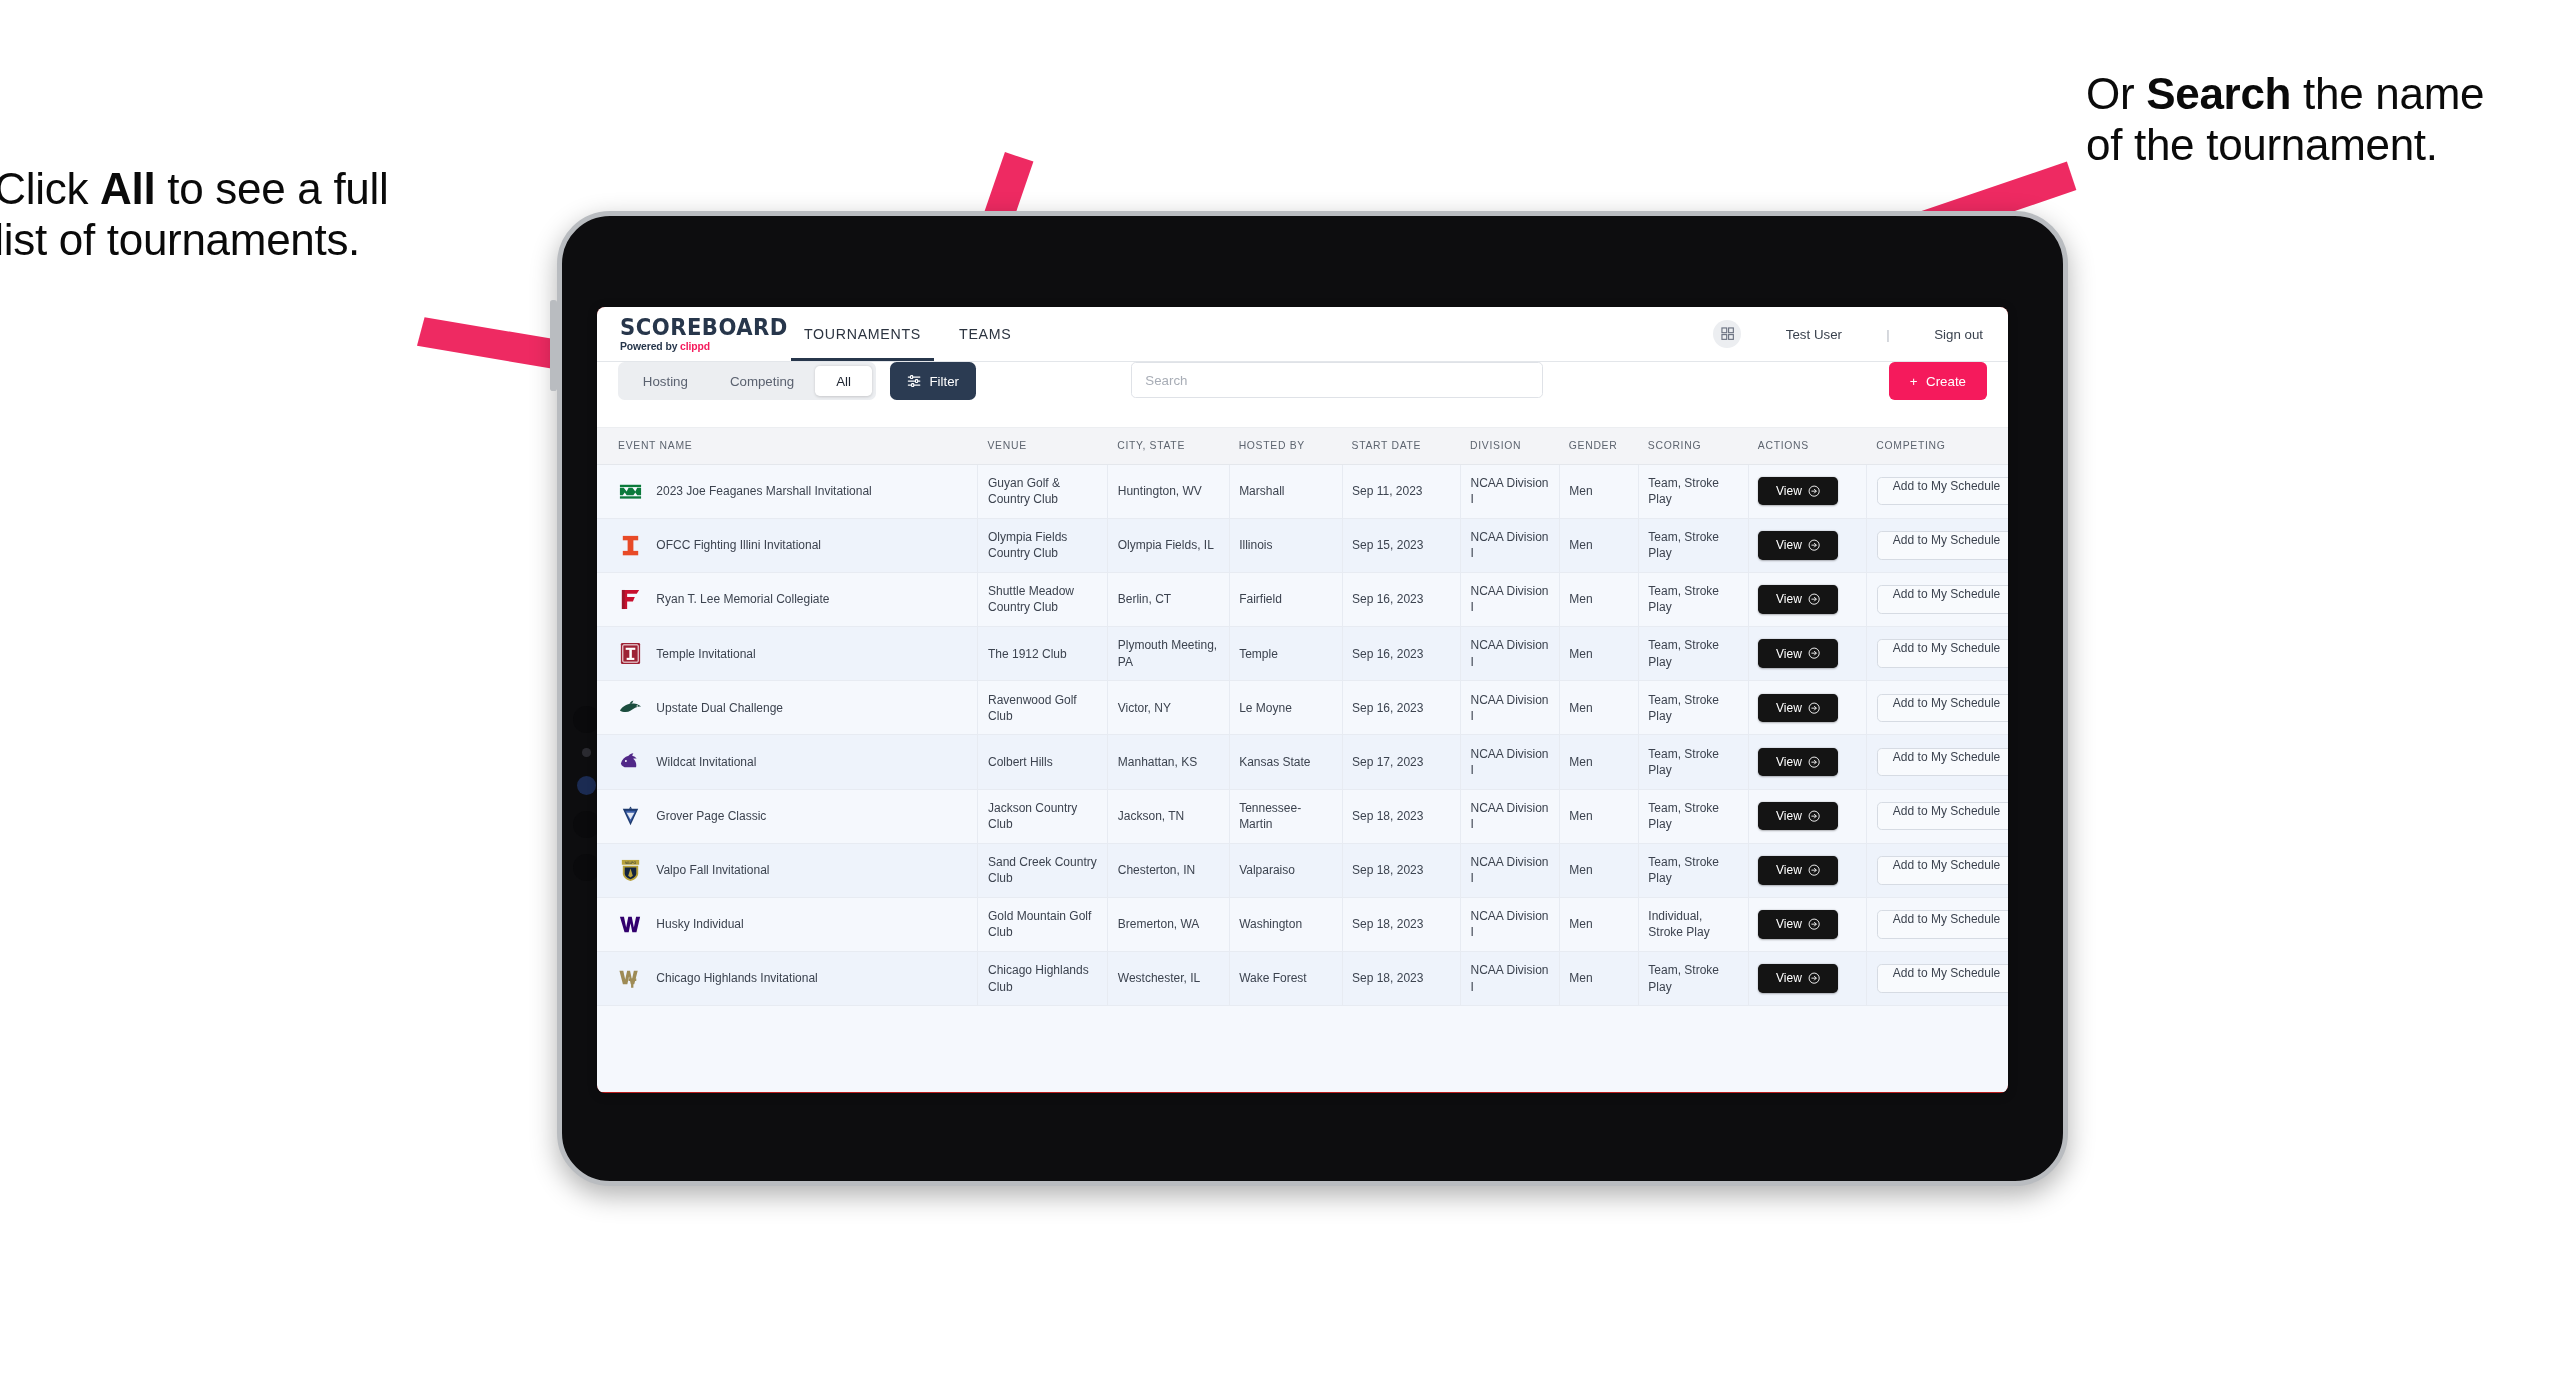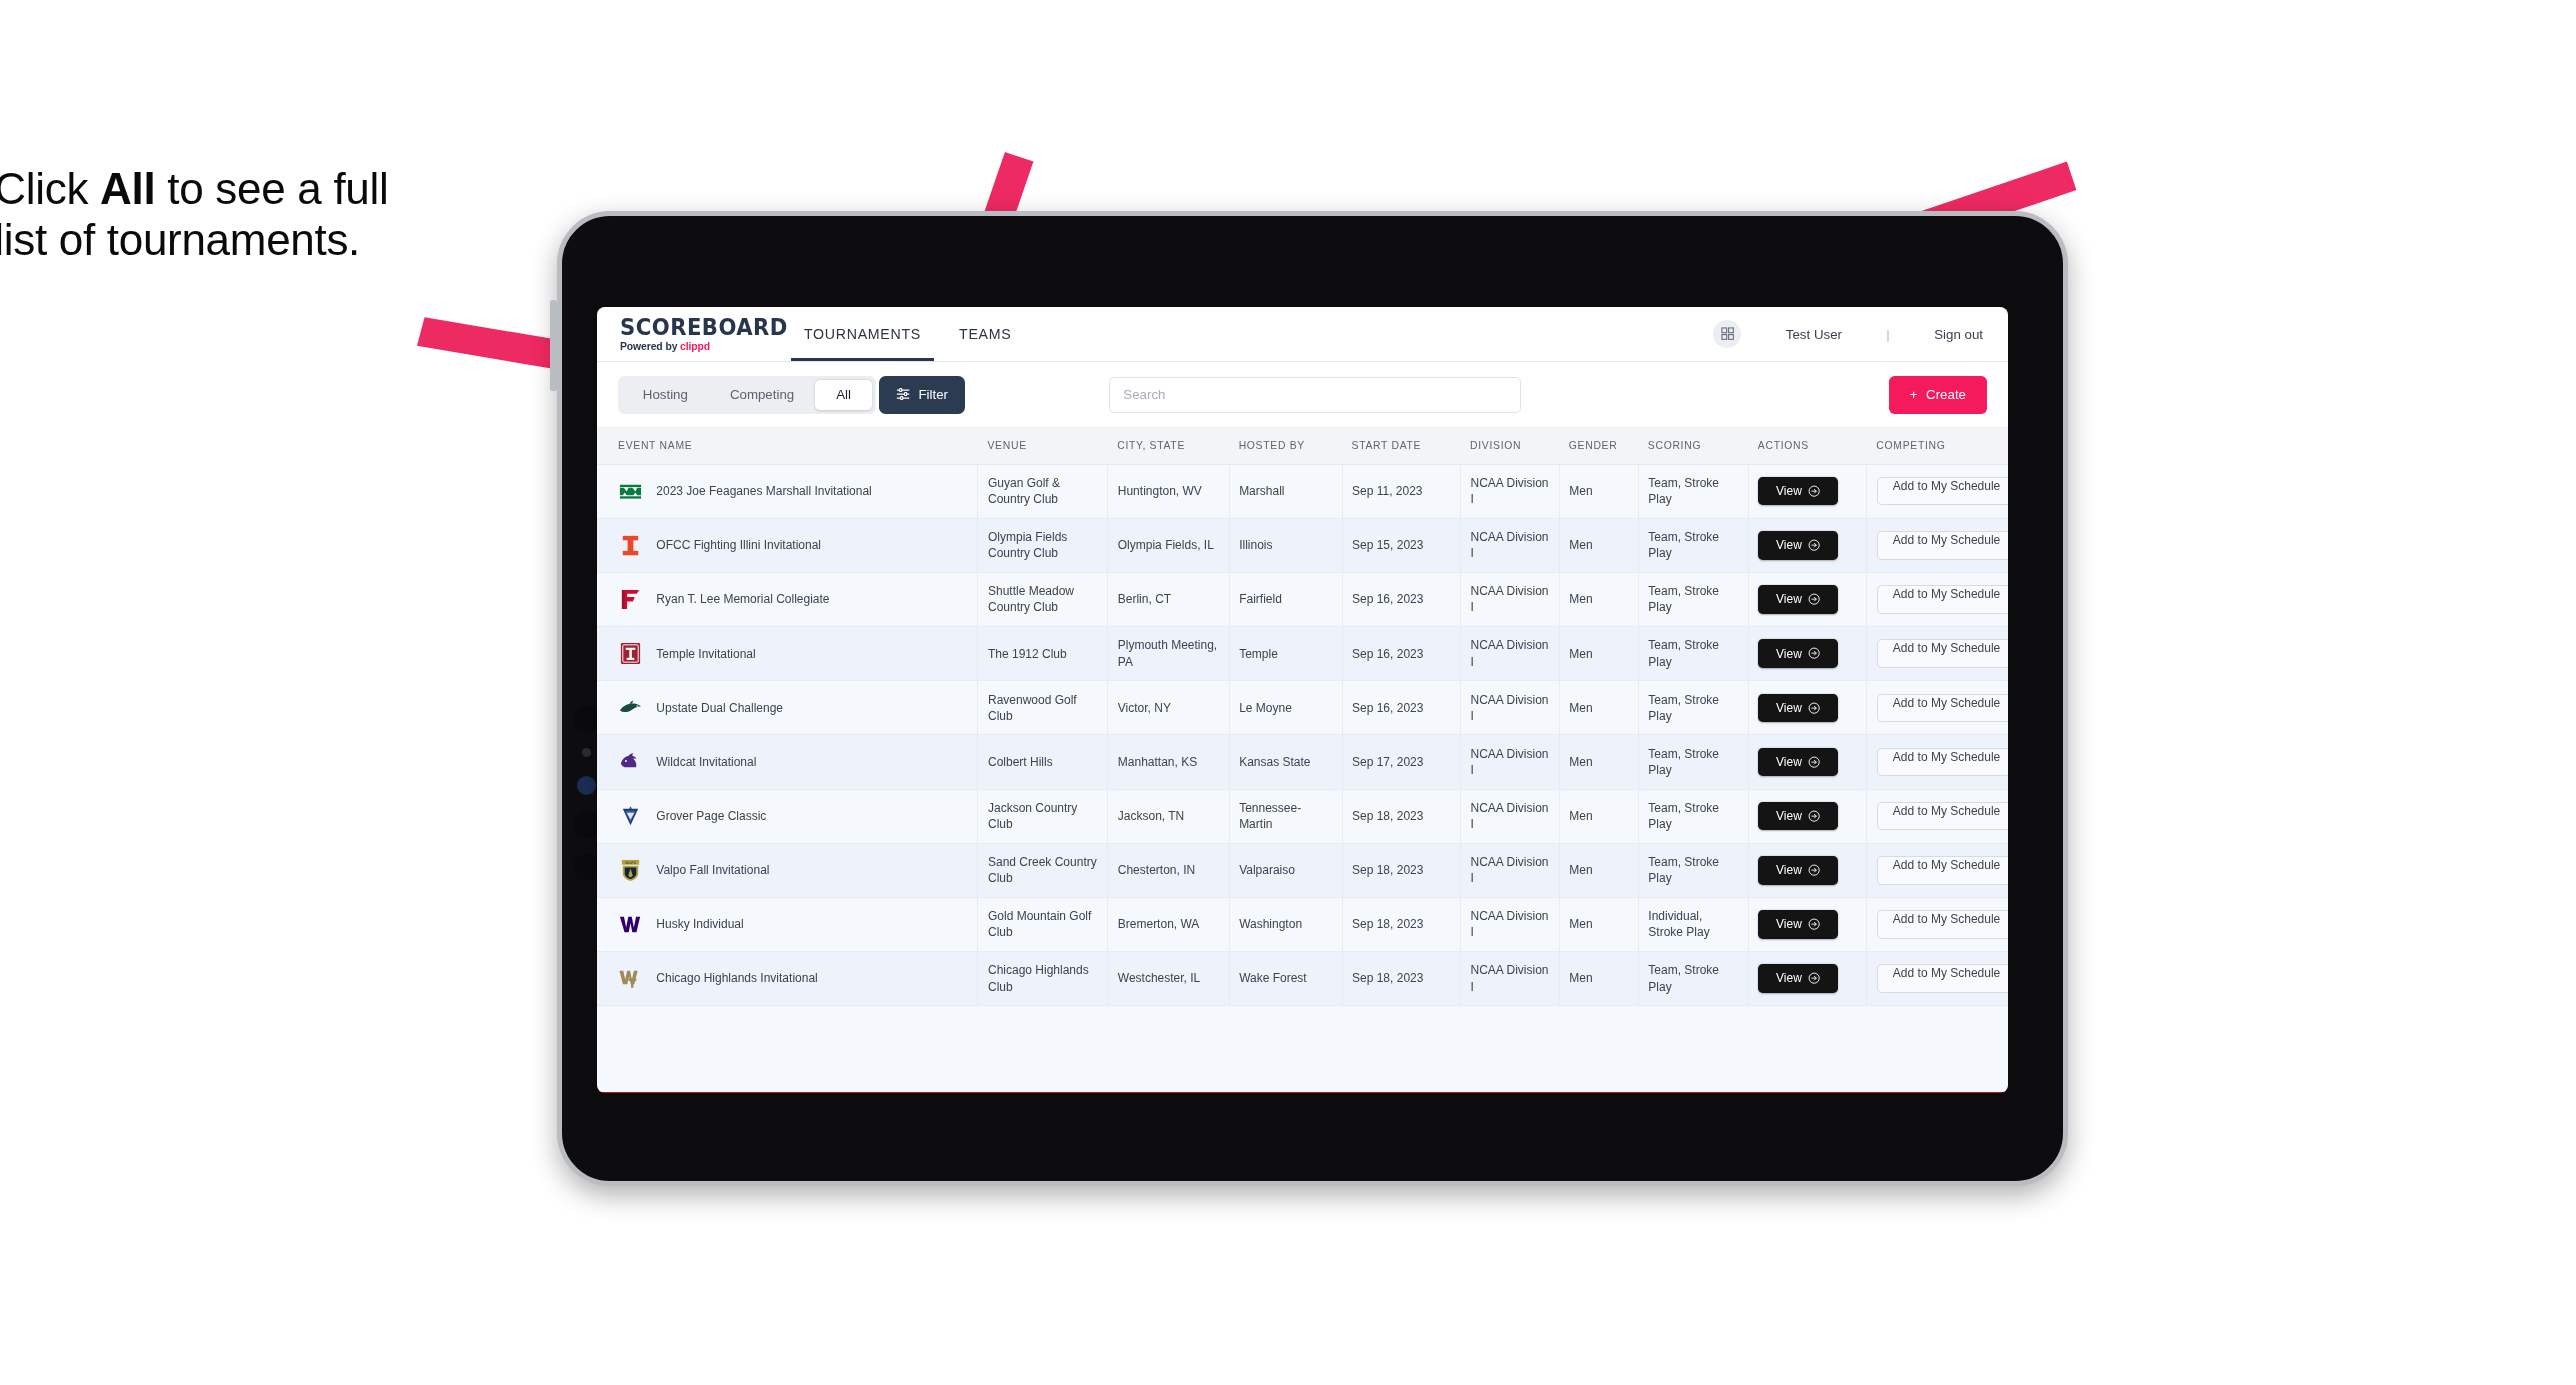--- a/index.html
+++ b/index.html
@@ -91,22 +91,22 @@
   #avatar {
     width:28.5px; height:28.5px; border-radius:50%; background:#eceef1;
     display:flex; align-items:center; justify-content:center; color:#6a7180; font-size:12.3px;
   }
   #userbox .sep { color:#b7bcc4; }
   #userbox span { cursor:default;margin-left:33px; }
   #signout { cursor:pointer; }
 
   
   #toolbar {
-    height: 66px; background:#fff; display:flex; align-items:center; padding: 0 21px;
-    border-bottom:0.9px solid #eceef1; gap: 3px;
+    height: 66px; background:#fff; display:flex; align-items:flex-start; padding: 0 21px;
+    border-bottom:0.9px solid #eceef1; gap: 14px;
   }
   #segmented {
     display:flex; background:#eceef1; border-radius:6.6px; padding:3.8px; height:38px; align-items:center;
   }
   .seg {
     font-size:13.3px; color:#5b6270; padding:0 21px; height:30px; display:flex; align-items:center;
     border-radius:4.7px; cursor:pointer;
   }
   .seg.active { background:#fff; color:#1d2430; box-shadow:0 0.9px 2.8px rgba(0,0,0,.16); font-weight:400; }
 
@@ -185,20 +185,21 @@
 
       <path d="M1058 160 L996 340 L1026 350 L1088 170 Z"></path>
       <polygon points="985,398 1046,338 1007,326"></polygon>
 
       <path d="M2176 170 L1500 400 L1510 430 L2186 200 Z"></path>
       <polygon points="1466,414 1532,400 1516,440"></polygon>
     </g>
   </svg>
 
   <div class="anno" id="anno-all">Click <b>All</b> to see a full list of tournaments.</div>
+  <div class="anno" id="anno-search">Or <b>Search</b> the name of the tournament.</div>
 
   <div id="tablet">
     <div class="side-btn" id="sbtn1"></div>
     <div class="lens" id="lens1"></div>
     <div class="lens" id="lens2"></div>
     <div class="lens" id="lens3"></div>
     <div class="lens" id="lens4"></div>
     <div class="lens" id="lens5"></div>
 
     <div id="screen">

